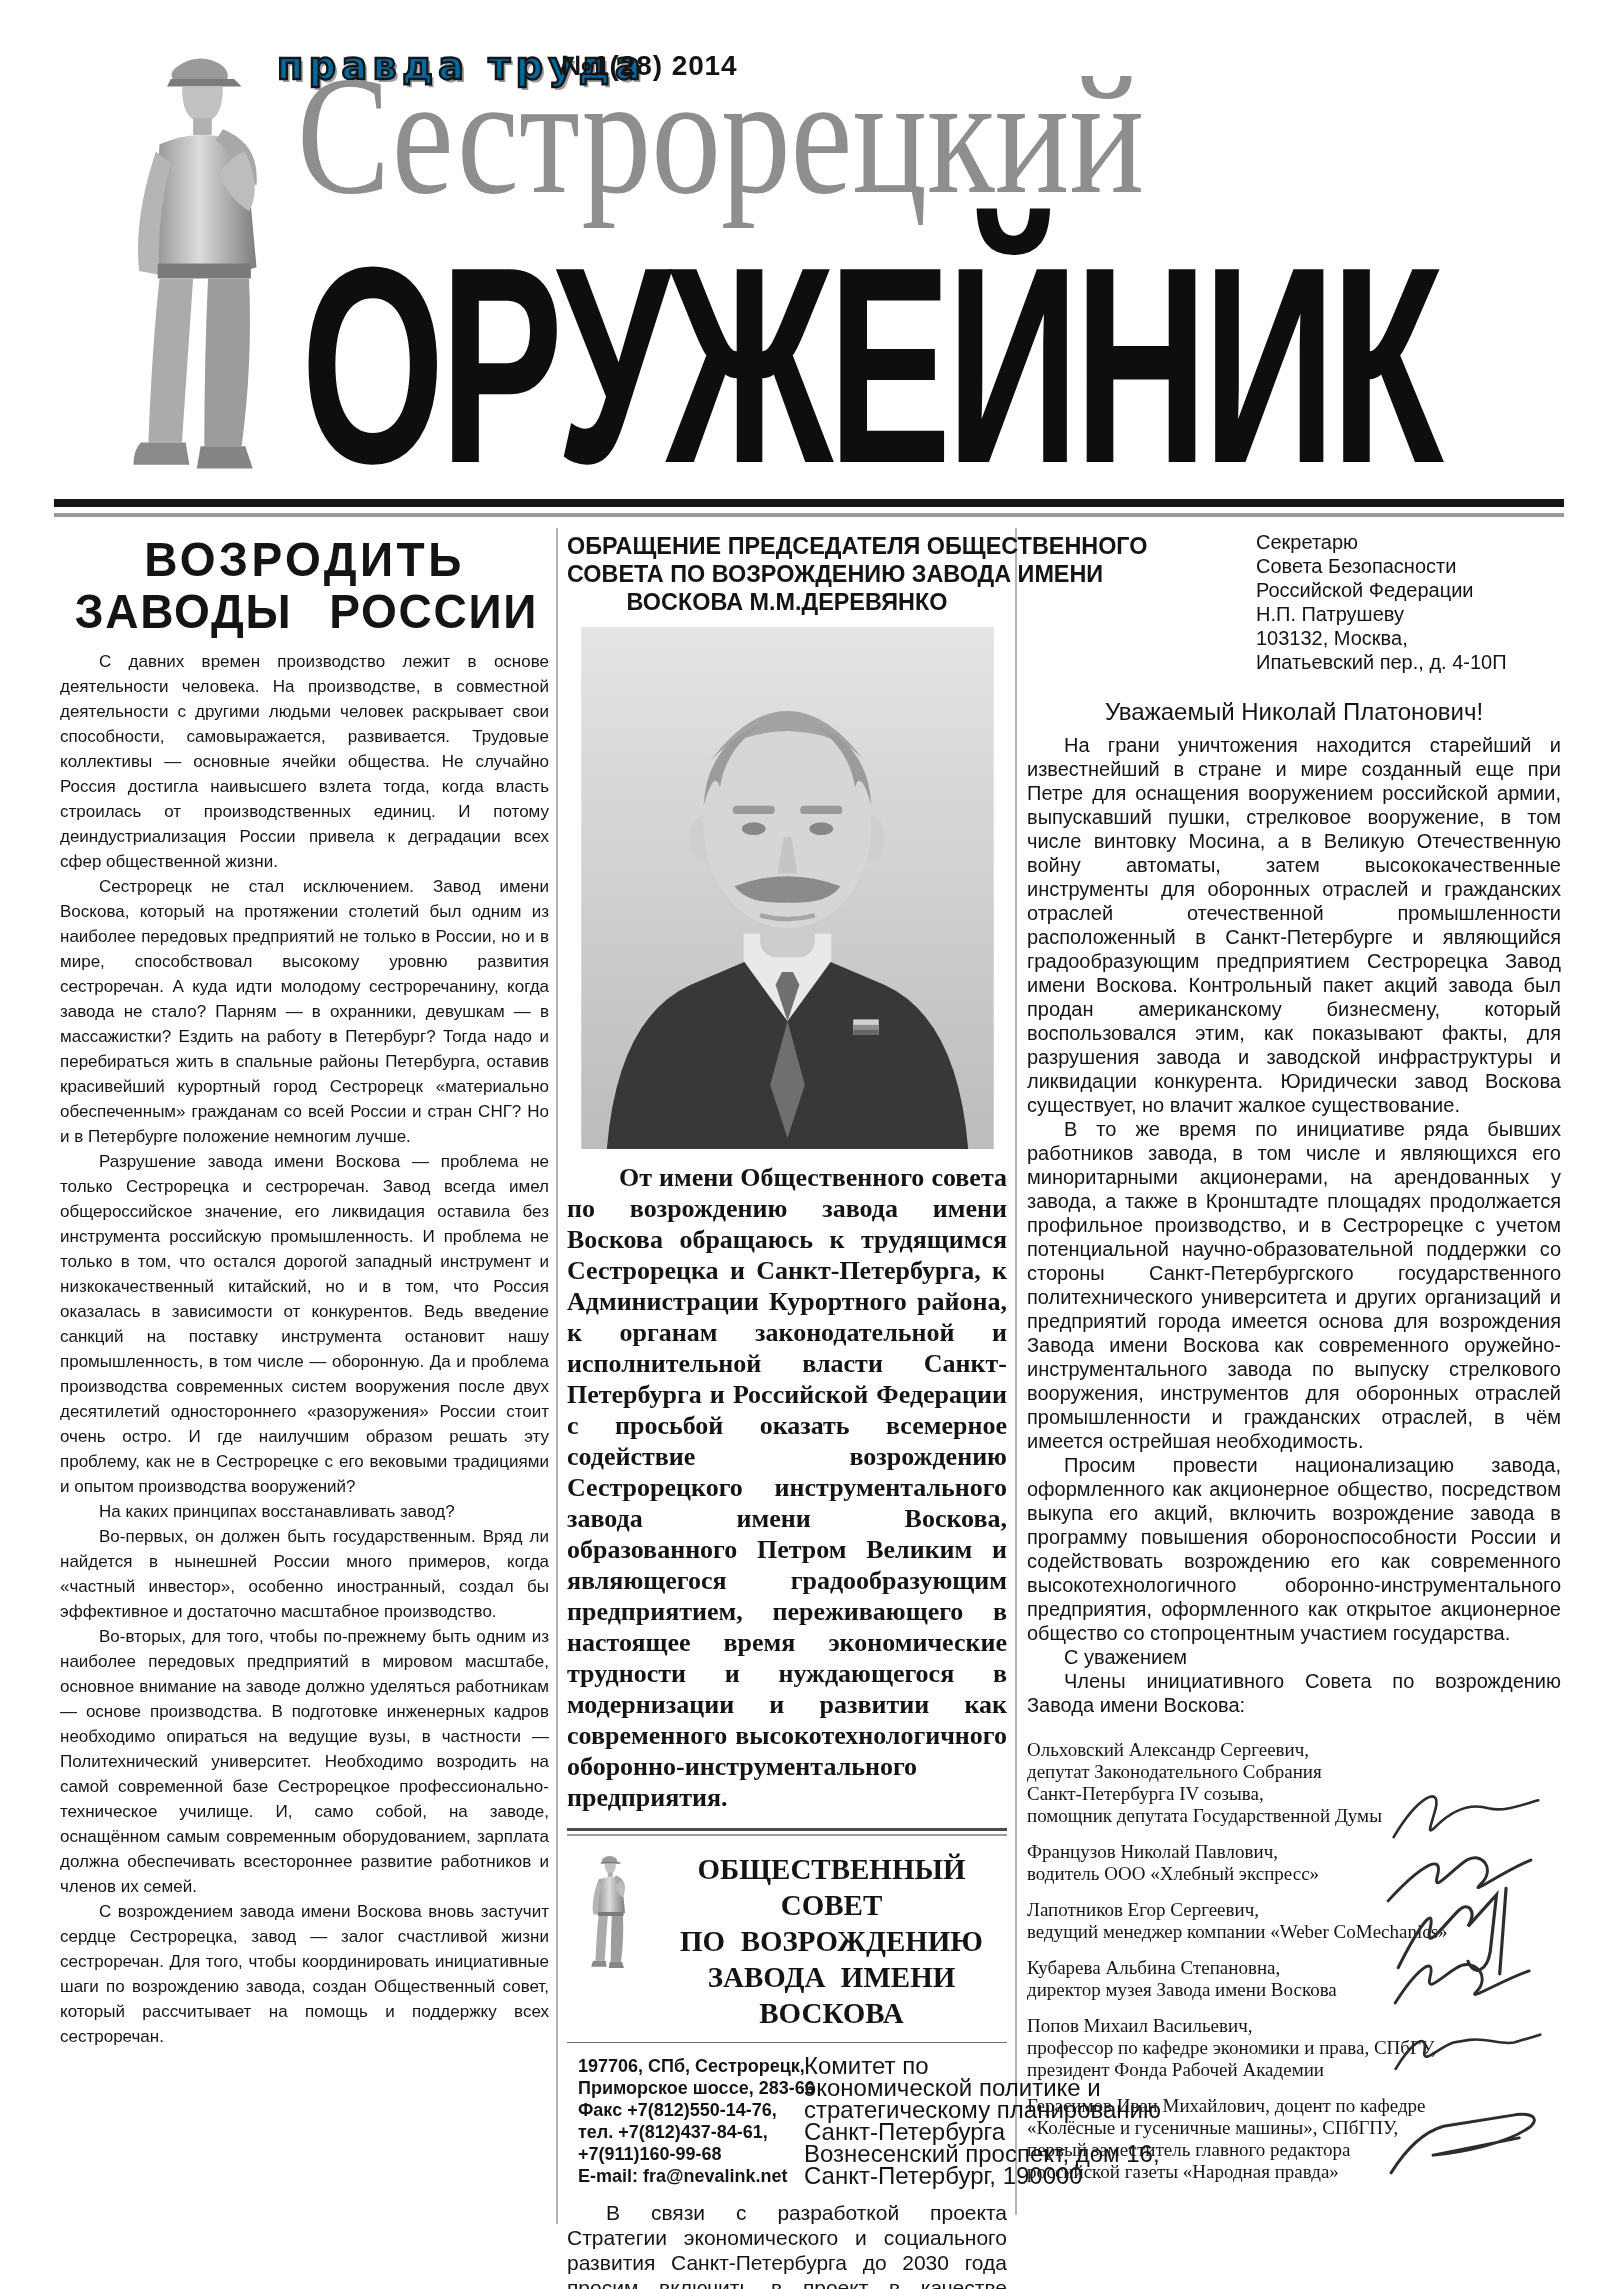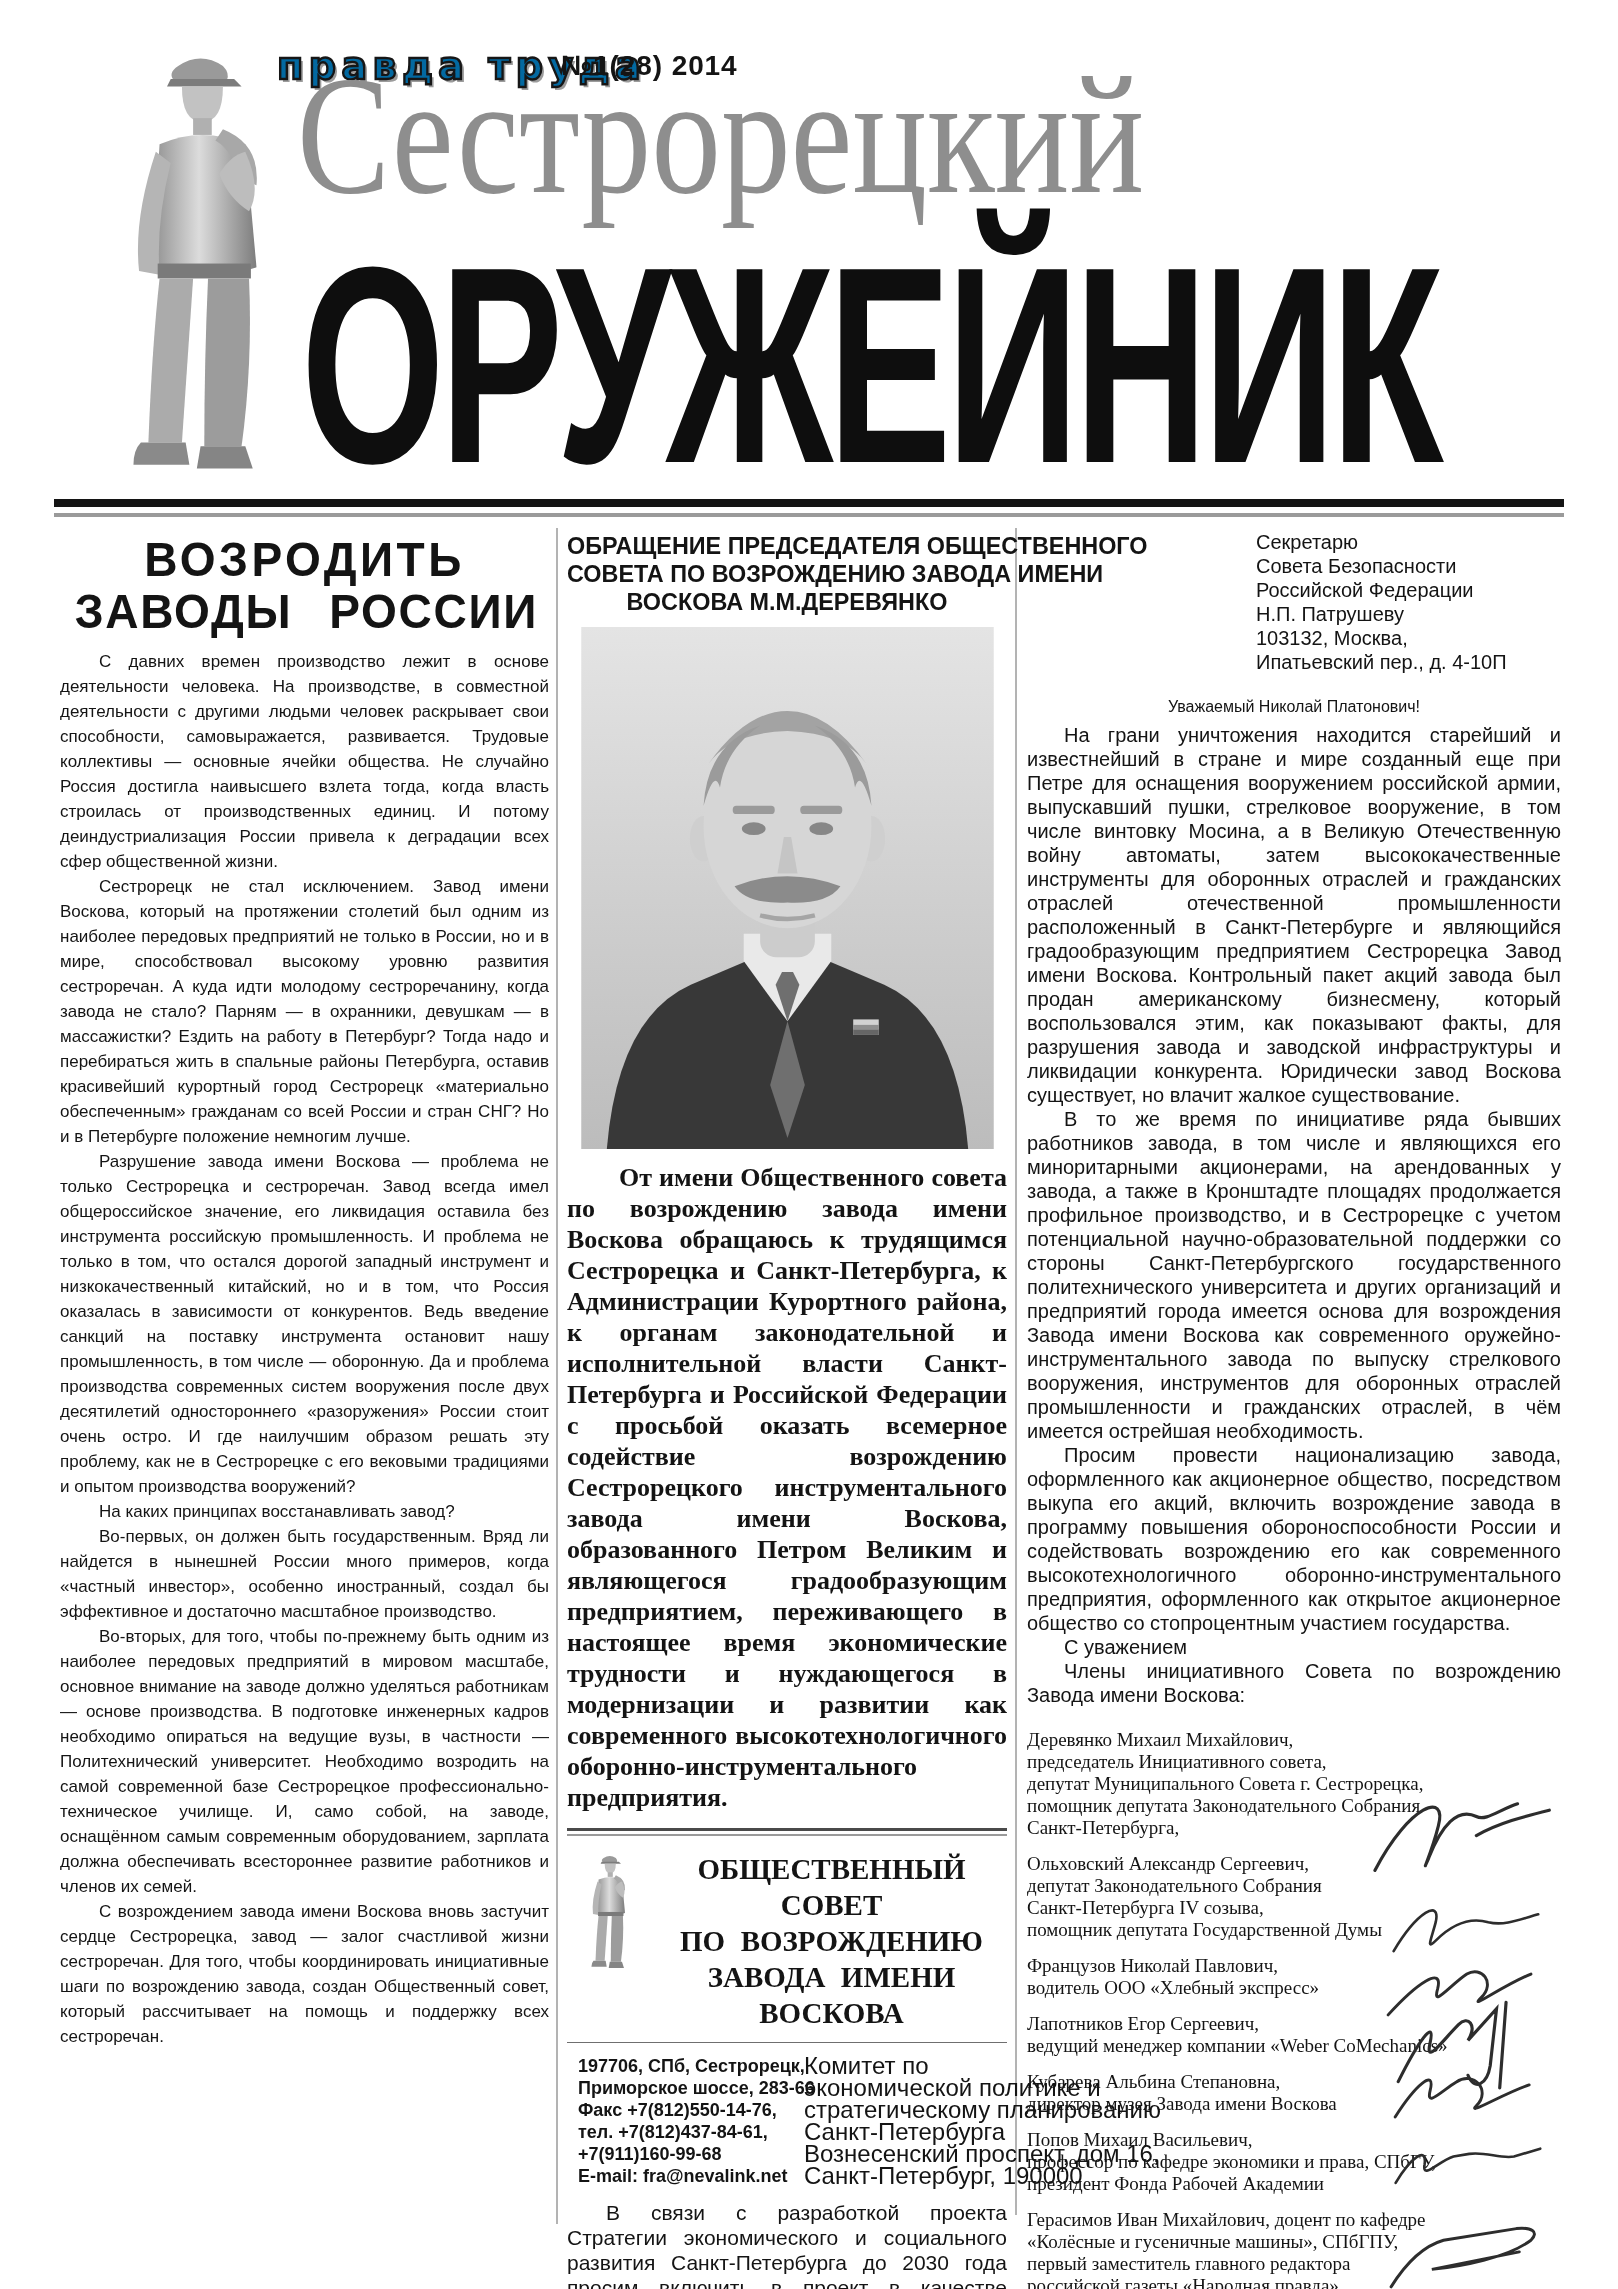--- a/index.html
+++ b/index.html
@@ -52,21 +52,21 @@
   .council-line{margin-top:11px;border-top:1.8px solid #6f6f6f;}
   .contacts{display:flex;margin-top:12px;}
   .contact-left{width:45%;padding-left:11px;font-weight:700;font-size:18px;line-height:22px;}
   .contact-right{width:55%;padding-left:28px;font-size:24px;line-height:22px;}
   .contact-left div,.contact-right div{white-space:nowrap;}
 
   .strategy p{margin:13px 0 0;font-size:21px;line-height:25px;text-align:justify;text-indent:39px;}
 
   .recipient{margin-left:229px;font-size:20px;line-height:24px;}
   .recipient div{white-space:nowrap;}
-  .salutation{margin-top:24px;text-align:center;font-size:16px;}
+  .salutation{margin-top:24px;text-align:center;font-size:24px;}
   .letter-body p{margin:6.5px 0 0;font-size:20px;line-height:24px;text-align:justify;text-indent:37px;}
   .letter-body p + p{margin-top:0;}
 
   .signatories{margin-top:22px;font-family:"Liberation Serif",serif;font-size:19px;line-height:22px;}
   .sig-entry{position:relative;margin-bottom:14px;}
   .sig-entry p{margin:0;}
   .sig-svg{position:absolute;stroke:#2d2d2d;fill:none;stroke-width:2;stroke-linecap:round;}
   svg{overflow:visible;}
 </style>
 </head>
@@ -219,31 +219,20 @@
     <div class="salutation">Уважаемый Николай Платонович!</div>
     <div class="letter-body">
         <p>На грани уничтожения находится старейший и известнейший в стране и мире созданный еще при Петре для оснащения вооружением российской армии, выпускавший пушки, стрелковое вооружение, в том числе винтовку Мосина, а в Великую Отечественную войну автоматы, затем высококачественные инструменты для оборонных отраслей и гражданских отраслей отечественной промышленности расположенный в Санкт-Петербурге и являющийся градообразующим предприятием Сестрорецка Завод имени Воскова. Контрольный пакет акций завода был продан американскому бизнесмену, который воспользовался этим, как показывают факты, для разрушения завода и заводской инфраструктуры и ликвидации конкурента. Юридически завод Воскова существует, но влачит жалкое существование.</p>
         <p>В то же время по инициативе ряда бывших работников завода, в том числе и являющихся его миноритарными акционерами, на арендованных у завода, а также в Кронштадте площадях продолжается профильное производство, и в Сестрорецке с учетом потенциальной научно-образовательной поддержки со стороны Санкт-Петербургского государственного политехнического университета и других организаций и предприятий города имеется основа для возрождения Завода имени Воскова как современного оружейно-инструментального завода по выпуску стрелкового вооружения, инструментов для оборонных отраслей промышленности и гражданских отраслей, в чём имеется острейшая необходимость.</p>
         <p>Просим провести национализацию завода, оформленного как акционерное общество, посредством выкупа его акций, включить возрождение завода в программу повышения обороноспособности России и содействовать возрождению его как современного высокотехнологичного оборонно-инструментального предприятия, оформленного как открытое акционерное общество со стопроцентным участием государства.</p>
         <p>С уважением</p>
         <p>Члены инициативного Совета по возрождению Завода имени Воскова:</p>
       </div>
     <div class="signatories">
         <div class="sig-entry">
-          <p>Деревянко Михаил Михайлович,</p>
-          <p>председатель Инициативного совета,</p>
-          <p>депутат Муниципального Совета г. Сестрорецка,</p>
-          <p>помощник депутата Законодательного Собрания</p>
-          <p>Санкт-Петербурга,</p>
-          <svg viewBox="0 0 120 70" class="sig-svg" style="right: -14.8px; top: 59px; width: 231px; height: 111px;">
-            <path d="M6 52 C28 10 52 2 46 24 C42 40 34 58 40 44 C48 24 58 12 70 18 C76 21 84 14 96 10"></path>
-            <path d="M70 30 C84 22 100 18 116 14"></path>
-          </svg>
-        </div>
-        <div class="sig-entry">
           <p>Ольховский Александр Сергеевич,</p>
           <p>депутат Законодательного Собрания</p>
           <p>Санкт-Петербурга IV созыва,</p>
           <p>помощник депутата Государственной Думы</p>
           <svg viewBox="0 0 120 70" class="sig-svg" style="right: -7.4px; top: 35px; width: 212px; height: 92px;">
             <path d="M8 48 C26 18 44 8 40 26 C37 38 32 48 40 40 C52 28 66 22 80 26 C92 29 104 24 118 20"></path>
           </svg>
         </div>
         <div class="sig-entry">
           <p>Французов Николай Павлович,</p>

